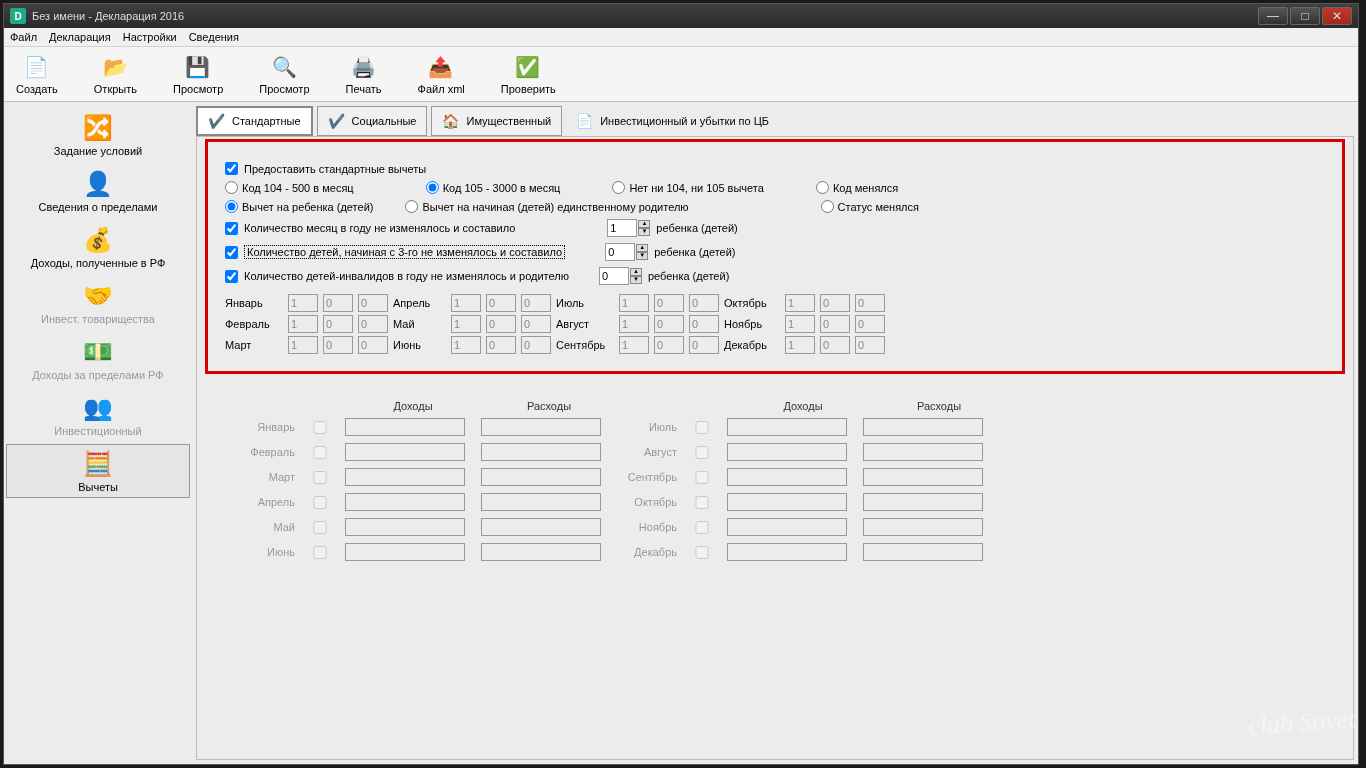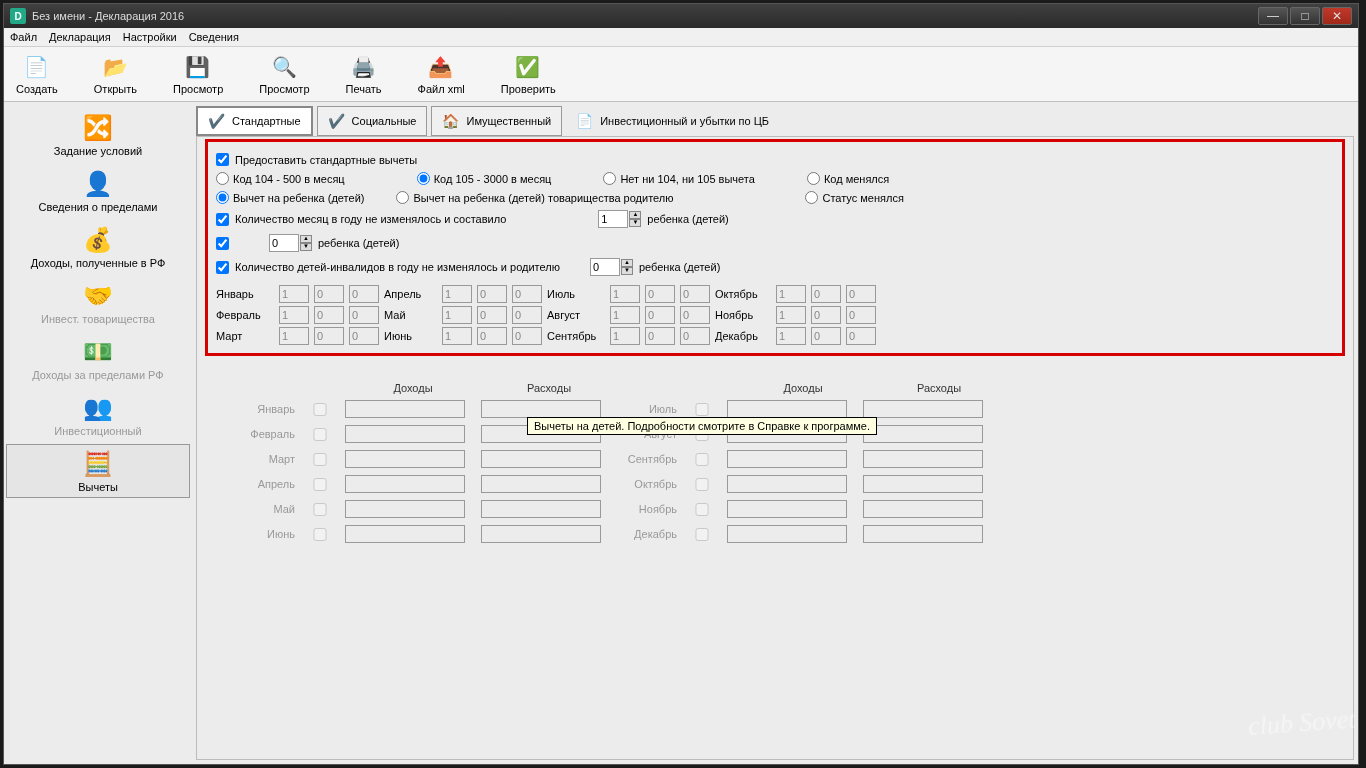--- a/index.html
+++ b/index.html
@@ -22,21 +22,21 @@
 .side-item.disabled { color: #999; }
 .side-icon { width: 36px; height: 30px; display: flex; align-items: center; justify-content: center; font-size: 24px; }
 .side-label { margin-top: 2px; text-align: center; }
 .main { flex: 1; background: #ececec; display: flex; flex-direction: column; }
 .tabs { display: flex; gap: 4px; padding: 4px 4px 0 4px; }
 .tab { display: flex; align-items: center; gap: 6px; padding: 4px 10px; border: 1px solid #999; background: #f0f0f0; cursor: pointer; }
 .tab.active-tab { background: #fff; border: 2px solid #888; }
 .tab-icon { width: 18px; height: 18px; display: flex; align-items: center; justify-content: center; font-size: 14px; }
 .tab-extra { border: none; background: transparent; }
 .form-area { border: 1px solid #bbb; background: #ececec; margin: 0 4px 4px 4px; flex: 1; padding: 8px; position: relative; overflow: hidden; }
-.highlight-box { border: 3px solid #d60000; padding: 8px; margin-top: -6px; }
+.highlight-box { border: 3px solid #d60000; padding: 17px; margin-top: -6px; }
 .section-title { margin: 6px 0; }
 .radio-row, .check-row { display: flex; align-items: center; gap: 6px; flex-wrap: nowrap; padding: 3px 0; }
 .radio-group { display: flex; align-items: center; gap: 4px; }
 .num-input { width: 30px; height: 18px; border: 1px solid #999; padding: 0 2px; background: #fff; }
 .spin-wrap { display: inline-flex; align-items: center; }
 .spinner { display: flex; flex-direction: column; margin-left: 1px; }
 .spinner div { width: 12px; height: 8px; border: 1px solid #888; background: #ddd; font-size: 6px; line-height: 5px; text-align: center; cursor: pointer; }
 .months-grid { display: grid; grid-template-columns: 60px 32px 32px 32px 55px 32px 32px 32px 60px 32px 32px 32px 58px 32px 32px 32px; gap: 3px 3px; margin-top: 6px; align-items: center; }
 .months-grid .ml { text-align: left; padding-right: 2px; }
 .disabled-input { background: #ececec; color: #888; }
@@ -188,21 +188,21 @@
           </div>
 
           <div class="radio-row">
             <span class="radio-group">
                 <input type="radio" name="child" checked="" style="">
                 <label>Вычет на ребенка (детей)</label>
               </span>
             <span class="spacer" style="width:20px"></span>
             <span class="radio-group">
                 <input type="radio" name="child" style="">
-                <label>Вычет на ребенка (детей) товарищества родителю</label>
+                <label>Вычет на начиная (детей) единственному родителю</label>
               </span>
             <span class="spacer" style="width:120px"></span>
             <span class="radio-group">
                 <input type="radio" name="child" style="">
                 <label>Статус менялся</label>
               </span>
           </div>
 
           <div class="check-row">
             <input type="checkbox" checked="" style="">
@@ -213,20 +213,21 @@
                 <span class="spinner">
                   <div>▲</div>
                   <div>▼</div>
                 </span>
               </span>
             <label>ребенка (детей)</label>
           </div>
 
           <div class="check-row">
             <input type="checkbox" checked="" style="">
+            <label class="dotted">Количество детей, начиная с 3-го не изменялось и составило</label>
             <span class="spacer" style="width:28px"></span>
             <span class="spin-wrap">
                 <input class="num-input" value="0" style="">
                 <span class="spinner">
                   <div>▲</div>
                   <div>▼</div>
                 </span>
               </span>
             <label>ребенка (детей)</label>
           </div>
@@ -293,21 +294,20 @@
               <input class="num-input disabled-input" value="0" style="">
               <input class="num-input disabled-input" value="0" style="">
             <div class="ml">Декабрь</div>
             <input class="num-input disabled-input" value="1" style="">
               <input class="num-input disabled-input" value="0" style="">
               <input class="num-input disabled-input" value="0" style="">
           </div>
 
         </div>
 
-        <div class="tooltip" style="left:330px; top:280px;">Вычеты на детей. Подробности смотрите в Справке к программе.</div>
 
         <div class="biz-section">
           <div class="biz-header">
             <div></div>
               <div></div>
               <div>Доходы</div>
               <div>Расходы</div>
             <div></div>
               <div></div>
               <div>Доходы</div>

